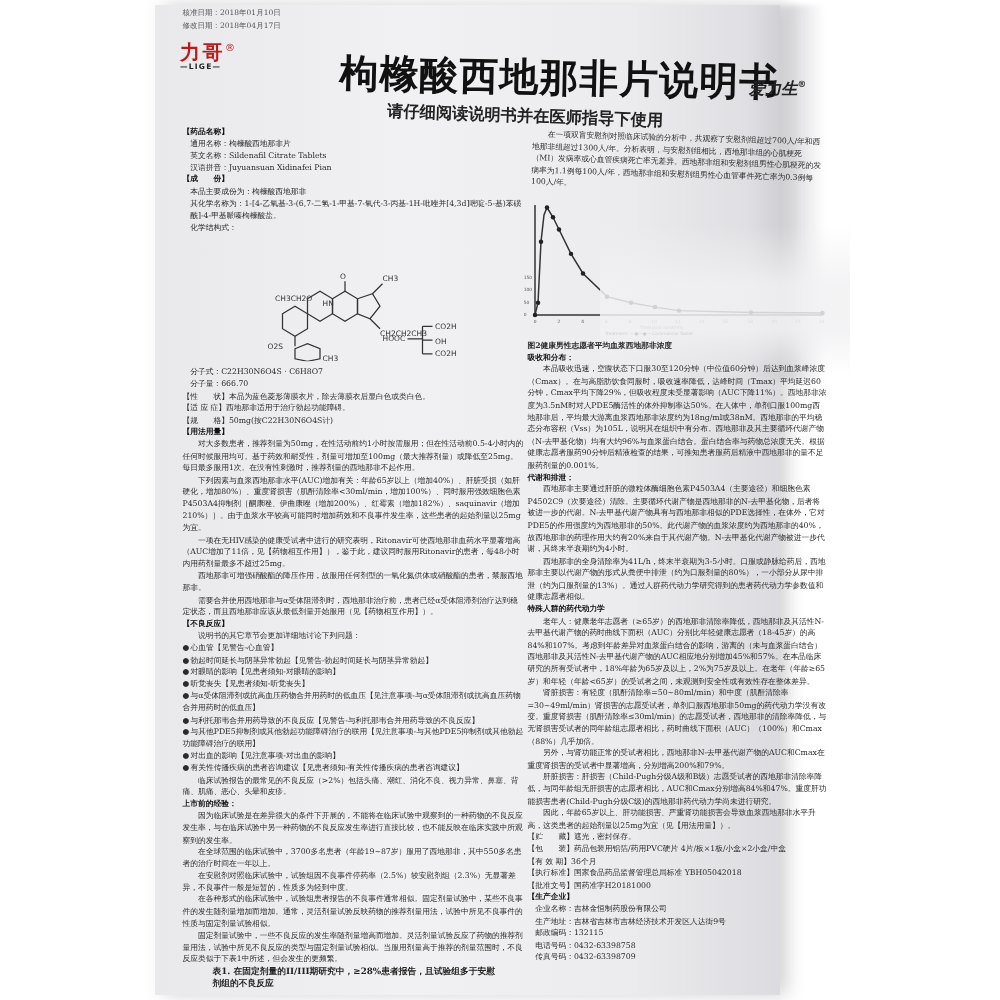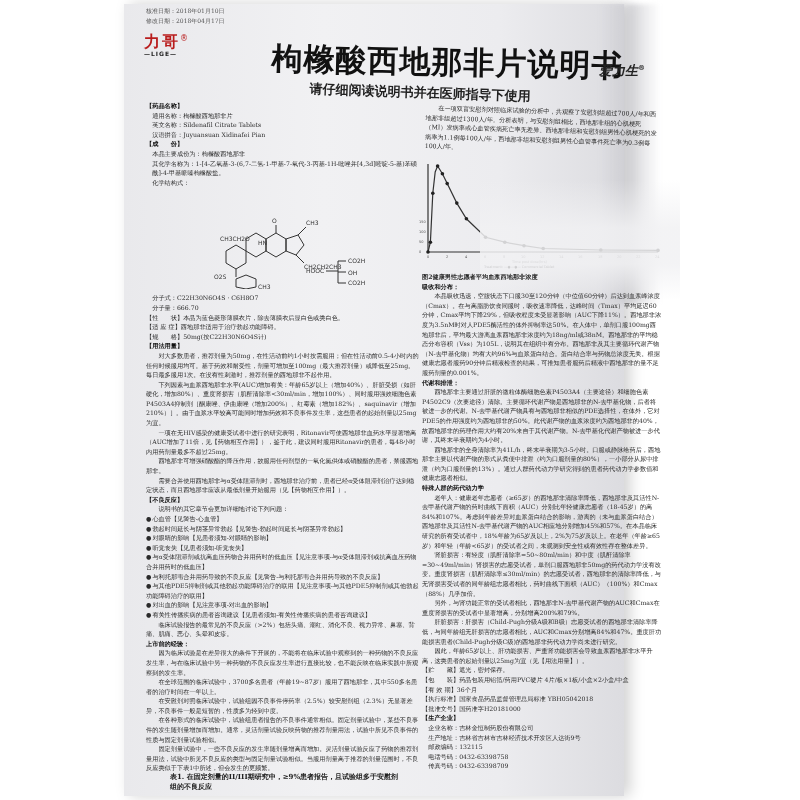--- a/index.html
+++ b/index.html
@@ -112,21 +112,21 @@
   <div class="bullet">对出血的影响【见注意事项-对出血的影响】</div>
   <div class="bullet">有关性传播疾病的患者咨询建议【见患者须知-有关性传播疾病的患者咨询建议】</div>
   <div class="ind">临床试验报告的最常见的不良反应（&gt;2%）包括头痛、潮红、消化不良、视力异常、鼻塞、背痛、肌痛、恶心、头晕和皮疹。</div>
   <div class="sec">上市前的经验：</div>
   <div class="ind">因为临床试验是在差异很大的条件下开展的，不能将在临床试验中观察到的一种药物的不良反应发生率，与在临床试验中另一种药物的不良反应发生率进行直接比较，也不能反映在临床实践中所观察到的发生率。</div>
   <div class="ind">在全球范围的临床试验中，3700多名患者（年龄19~87岁）服用了西地那非，其中550多名患者的治疗时间在一年以上。</div>
   <div class="ind">在安慰剂对照临床试验中，试验组因不良事件停药率（2.5%）较安慰剂组（2.3%）无显著差异，不良事件一般是短暂的，性质多为轻到中度。</div>
   <div class="ind">在各种形式的临床试验中，试验组患者报告的不良事件通常相似。固定剂量试验中，某些不良事件的发生随剂量增加而增加。通常，灵活剂量试验反映药物的推荐剂量用法，试验中所见不良事件的性质与固定剂量试验相似。</div>
   <div class="ind">固定剂量试验中，一些不良反应的发生率随剂量增高而增加。灵活剂量试验反应了药物的推荐剂量用法，试验中所见不良反应的类型与固定剂量试验相似。当服用剂量高于推荐的剂量范围时，不良反应类似于下表1中所述，但会发生的更频繁。</div>
 </div>
-<div class="tbl-cap">表1. 在固定剂量的II/III期研究中，≥9%患者报告，且试验组多于安慰剂组的不良反应</div>
+<div class="tbl-cap">表1. 在固定剂量的II/III期研究中，≥28%患者报告，且试验组多于安慰剂组的不良反应</div>
 
 <div class="col right">
   <div class="ind">在一项双盲安慰剂对照临床试验的分析中，共观察了安慰剂组超过700人/年和西地那非组超过1300人/年。分析表明，与安慰剂组相比，西地那非组的心肌梗死（MI）发病率或心血管疾病死亡率无差异。西地那非组和安慰剂组男性心肌梗死的发病率为1.1例每100人/年，西地那非组和安慰剂组男性心血管事件死亡率为0.3例每100人/年。</div>
 </div>
 
 <div class="chart">
   <svg width="250" height="110" viewBox="0 0 250 110">
     <g stroke="#333" stroke-width="1.2" fill="none">
       <line x1="10" y1="4" x2="10" y2="92"></line>
       <line x1="10" y1="92" x2="240" y2="92"></line>

